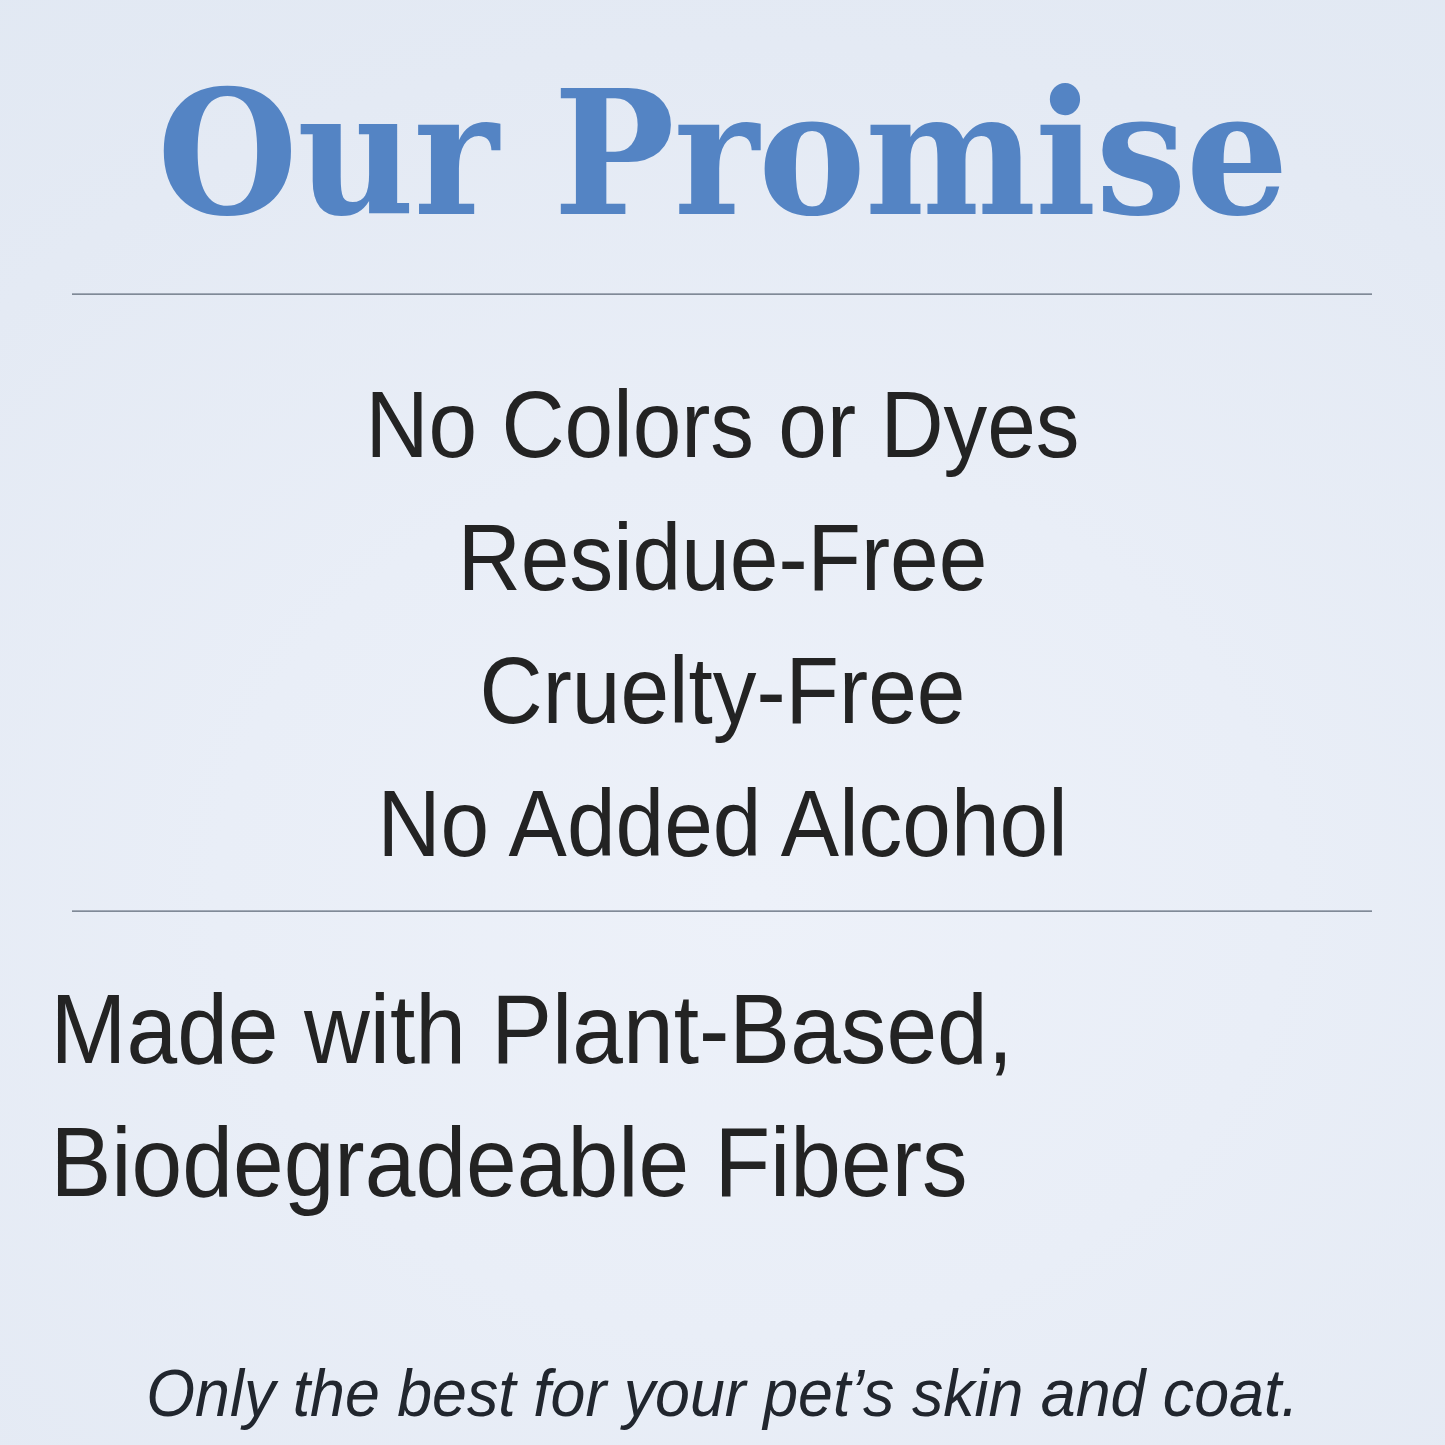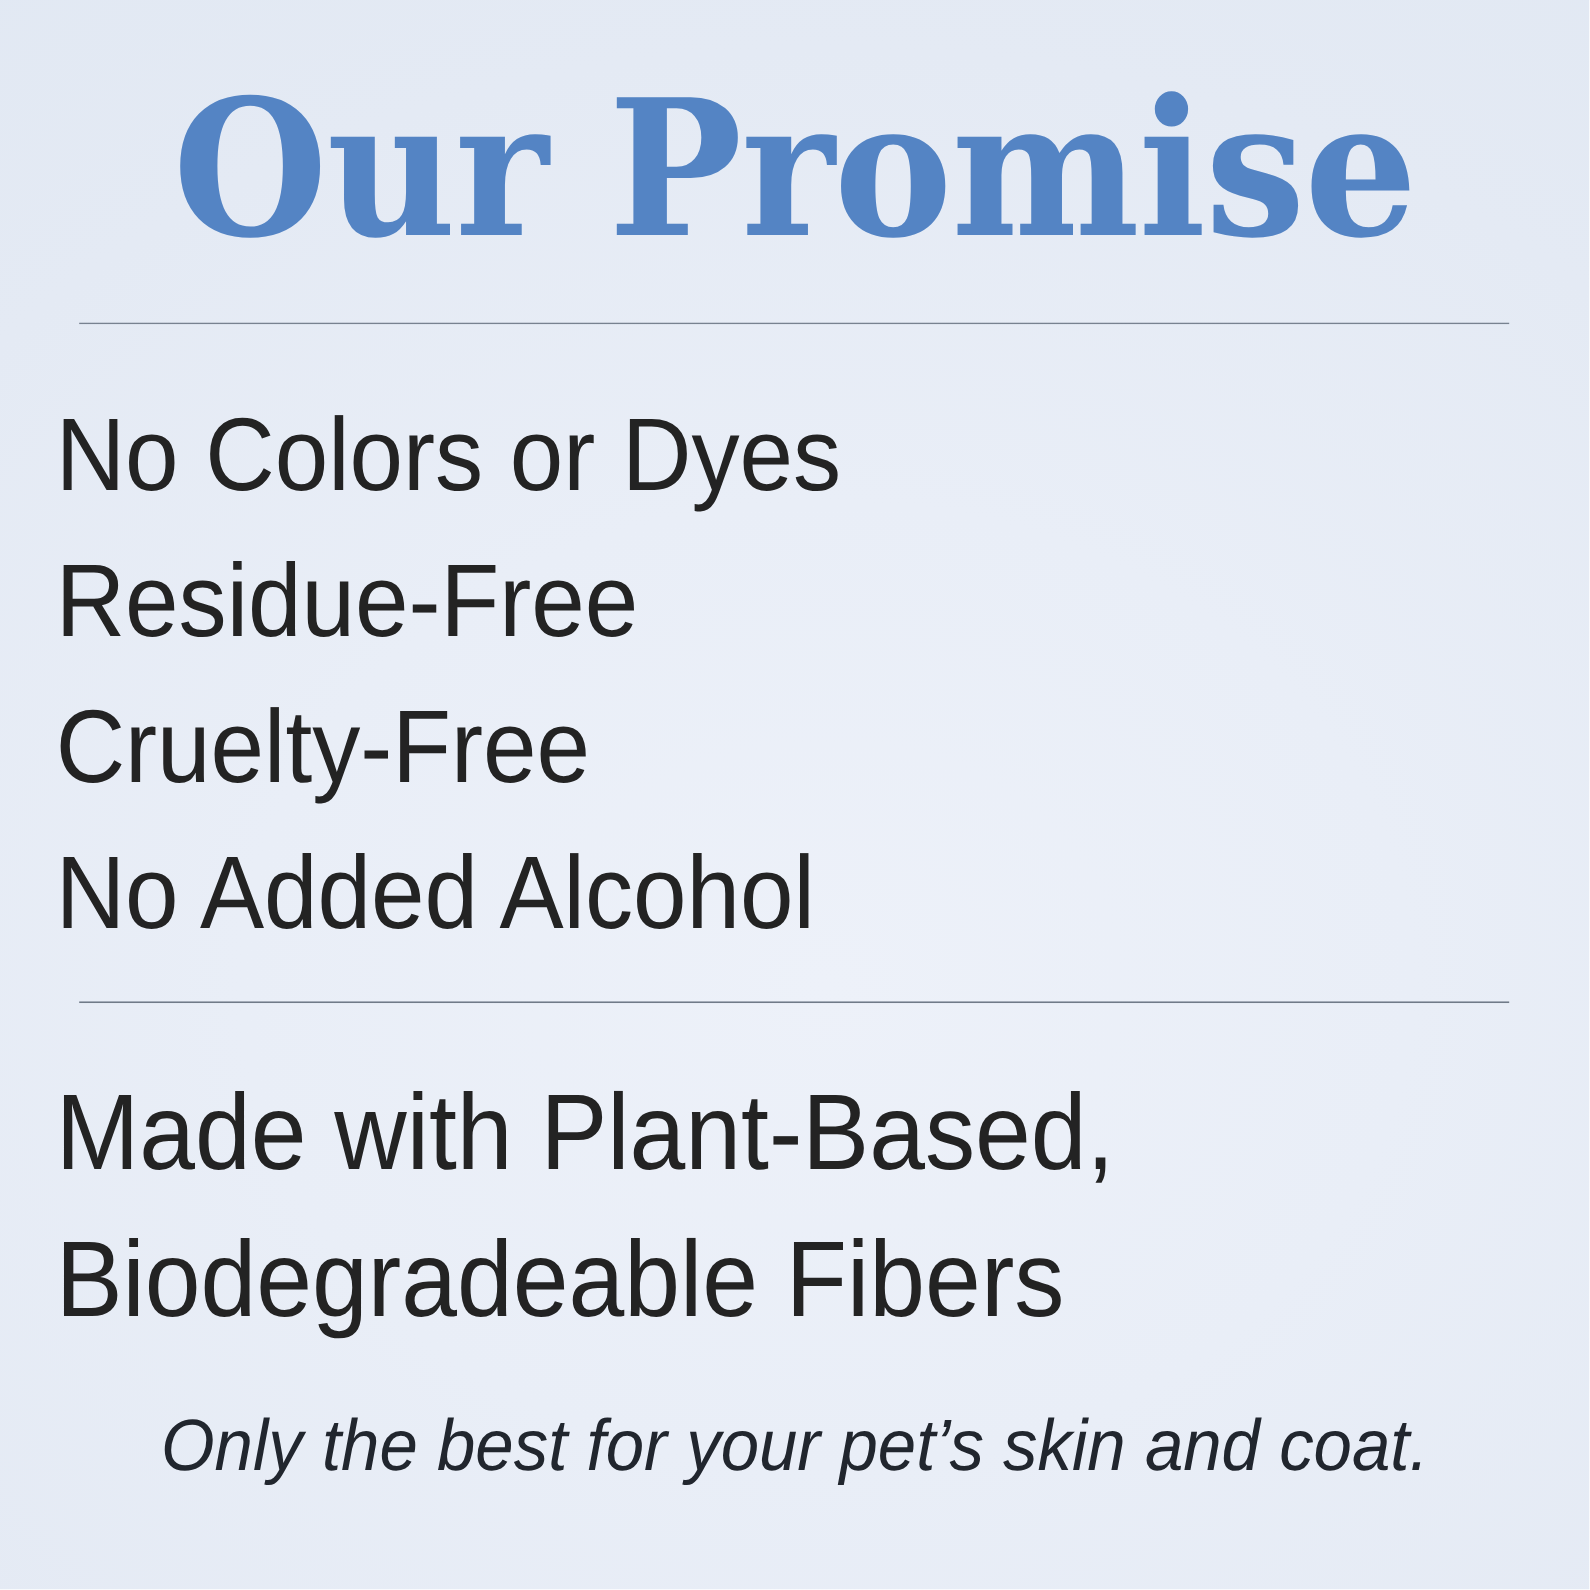--- a/index.html
+++ b/index.html
@@ -63,24 +63,24 @@
       #6F7987 70%,
       rgba(160,170,186,0.25) 100%);
   }
 
   #rule-top    { top: 293px; }
   #rule-bottom { top: 910px; }
 
   
   .claims {
     position: absolute;
-    top: 346px;
+    top: 358px;
     left: 0;
     width: 1445px;
-    text-align: left;
+    text-align: center;
   }
 
   .claim {
     display: block;
     font-family: "Liberation Sans", sans-serif;
     font-weight: 400;
     font-size: 94px;
     line-height: 133px;
     color: #232323;
     white-space: nowrap;
@@ -102,21 +102,21 @@
     font-size: 98px;
     line-height: 133px;
     color: #232323;
     white-space: nowrap;
     transform: scaleX(0.93);
   }
 
   
   .tagline-wrap {
     position: absolute;
-    top: 1280px;
+    top: 1360px;
     left: 0;
     width: 1445px;
     text-align: center;
   }
 
   .tagline {
     display: inline-block;
     font-family: "Liberation Sans", sans-serif;
     font-style: italic;
     font-weight: 400;

